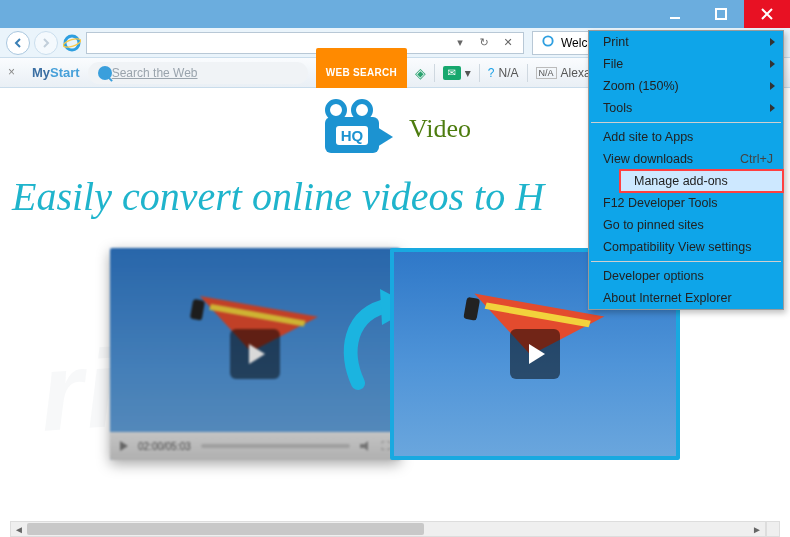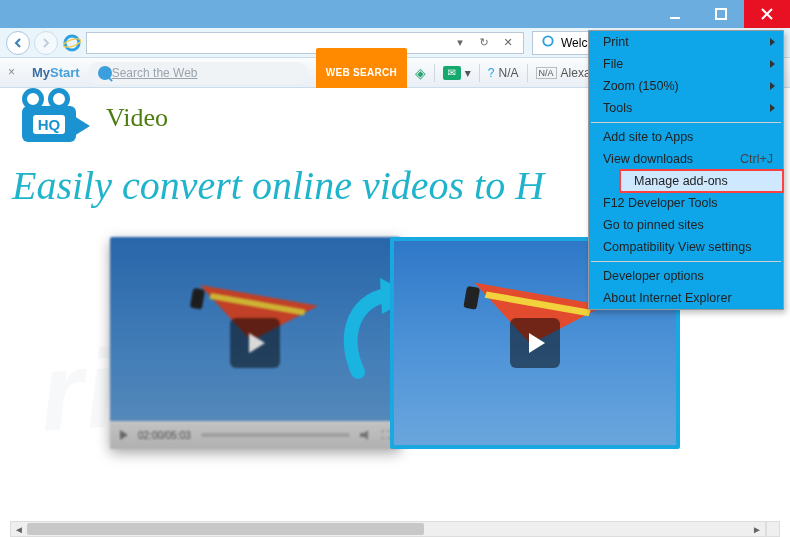--- a/index.html
+++ b/index.html
@@ -34,21 +34,21 @@
 .searchbox { flex: 0 0 220px; height: 22px; background: #f0f3f6; border-radius: 11px; display: flex; align-items: center; padding: 0 10px; gap: 0; color: #9aa4ad; font-size: 12px; text-decoration: underline; }
 .searchbox .mag { width: 14px; height: 14px; background: #3a9fdc; border-radius: 50%; position: relative; }
 .searchbox .mag::after { content:""; position:absolute; width:2px; height:6px; background:#3a9fdc; transform:rotate(-45deg); left:11px; top:10px; }
 .websearch { background: #ff8a00; color: #fff; font-size: 10px; font-weight: bold; padding: 19px 10px; border-radius: 2px; letter-spacing: .3px; }
 .tb-item { display: flex; align-items: center; gap: 4px; color: #555; font-size: 12px; }
 .tb-item .chip { width: 18px; height: 14px; border-radius: 2px; }
 .tb-sep { width: 1px; height: 18px; background: #cfd8e0; }
 
 
 .content { position: absolute; left: 10px; right: 10px; top: 88px; bottom: 18px; overflow: hidden; background: #fff; }
-.logo-row { display: flex; align-items: center; gap: 12px; padding: 0 6px 6px; }
+.logo-row { display: flex; align-items: center; gap: 12px; padding: 11px 6px 6px; justify-content: center; }
 .cam { width: 78px; height: 60px; position: relative; }
 .cam .body { position:absolute; left:6px; top:18px; width:54px; height:36px; background:#1c93d1; border-radius:6px; display:flex; align-items:center; justify-content:center; }
 .cam .body span { background:#fff; color:#1c93d1; font-weight:bold; font-size:15px; padding:1px 5px; border-radius:3px; }
 .cam .lens { position:absolute; left:58px; top:28px; width:0; height:0; border-top:10px solid transparent; border-bottom:10px solid transparent; border-left:16px solid #1c93d1; }
 .cam .reel { position:absolute; top:0; width:22px; height:22px; border:5px solid #1c93d1; border-radius:50%; background:#fff; }
 .cam .r1 { left:6px; } .cam .r2 { left:32px; }
 .logo-text { color:#4d7c0f; font-size:26px; font-family: Georgia, serif; }
 .headline { color:#1fb4cc; font-family: Georgia, "Times New Roman", serif; font-style: italic; font-size: 40px; padding: 8px 2px 18px; white-space: nowrap; }
 
 .compare { display:flex; align-items:center; justify-content:center; gap: 0; padding: 10px 70px 0; position:relative; }

